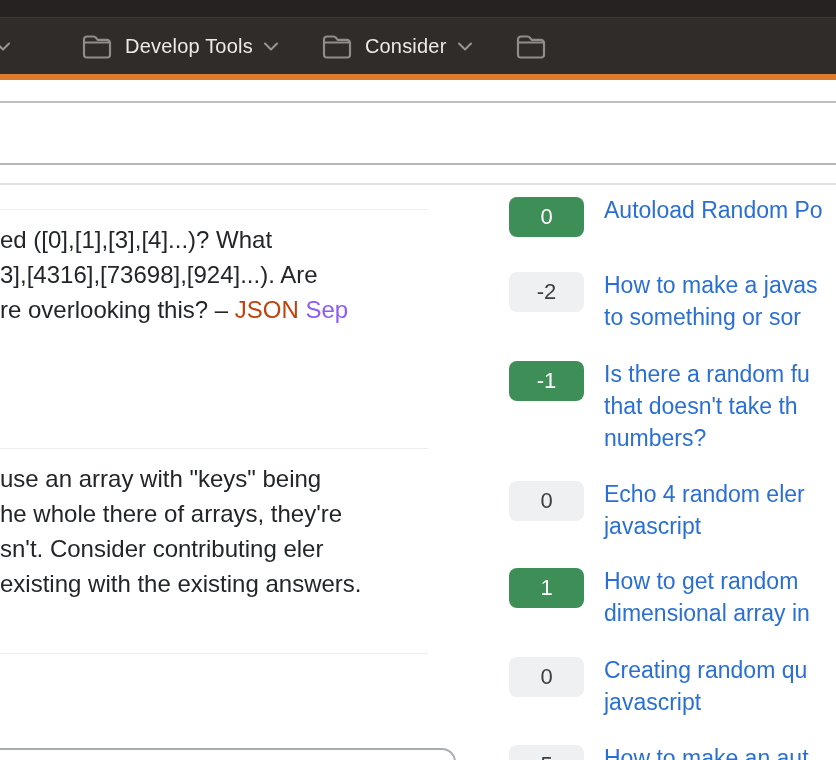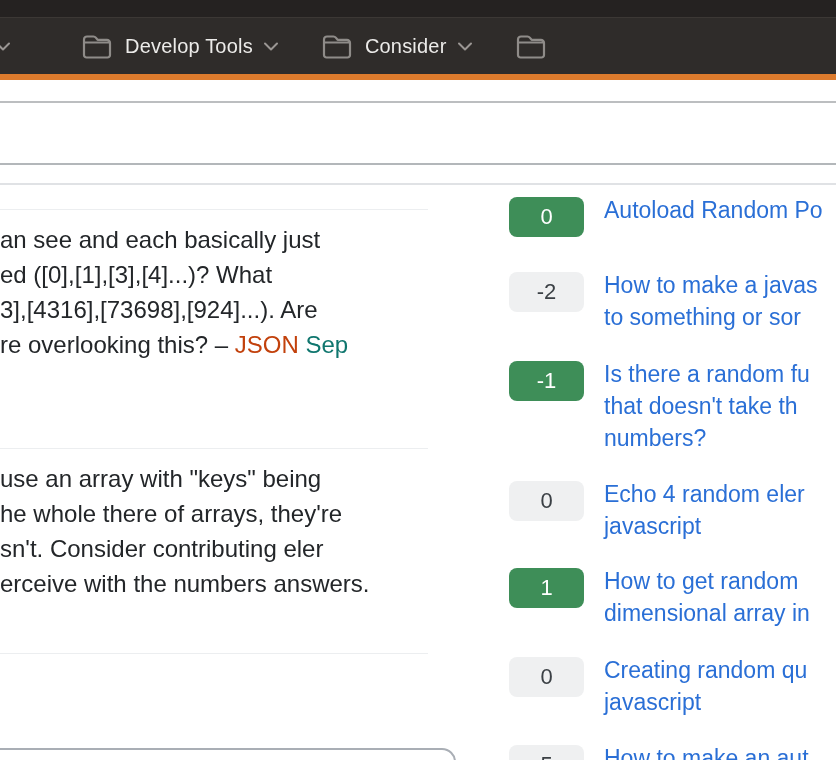--- a/index.html
+++ b/index.html
@@ -26,21 +26,21 @@
   
   .hline { position:absolute; left:0; width:836px; }
   .hl-1 { top:101px; height:2px; background:#bcbec0; }
   .hl-2 { top:163px; height:2px; background:#b3b7ba; }
   .hl-3 { top:183px; height:2px; background:#e0e2e5; }
   
   .cdivider { position:absolute; left:0; width:428px; height:1px; background:#eceef0; }
   .comment { position:absolute; left:0; width:440px; color:#232629; font-size:24px; line-height:35px; }
   .cline { white-space:nowrap; }
   .c-author { color:#c2410c; cursor:pointer; }
-  .c-date { color:#0f766e; }
+  .c-date { color:#8b5cf6; }
   .comment-box {
     position:absolute; left:-24px; top:748px; width:480px; height:90px;
     border:2px solid #a9aeb5; border-radius:14px; background:#fff;
   }
   
   .rel-row { position:absolute; }
   .rel-badge {
     position:absolute; left:509px; width:75px; height:40px; border-radius:8px;
     display:flex; align-items:center; justify-content:center;
     font-size:22px;
@@ -96,33 +96,32 @@
 
   <div class="orange-bar" style="background:#dd7b2d;"></div>
 
   <div class="hline hl-1"></div>
   <div class="hline hl-2"></div>
   <div class="hline hl-3"></div>
 
   <div class="cdivider" style="top:209px;"></div>
 
   <div class="comment" style="top:222px;">
-    <div class="cline">an see and each basically just</div>
     <div class="cline">ed ([0],[1],[3],[4]...)? What</div>
     <div class="cline">3],[4316],[73698],[924]...). Are</div>
     <div class="cline"><span>re overlooking this? – </span><span class="c-author">JSON</span><span class="c-date">&nbsp;</span><span class="c-date">Sep</span></div>
   </div>
 
   <div class="cdivider" style="top:448px;"></div>
 
   <div class="comment" style="top:461px;">
     <div class="cline">use an array with "keys" being</div>
     <div class="cline">he whole there of arrays, they're</div>
     <div class="cline">sn't. Consider contributing eler</div>
-    <div class="cline">erceive with the numbers answers.</div>
+    <div class="cline">existing with the existing answers.</div>
   </div>
 
   <div class="cdivider" style="top:653px;"></div>
 
   <div class="comment-box"></div>
 
   <div class="rel-row">
     <div class="rel-badge accepted" style="top:197px; background:#3e8e58;">0</div>
     <div class="rel-link" style="top:194px;">
       <div class="lline">Autoload Random Po</div>

